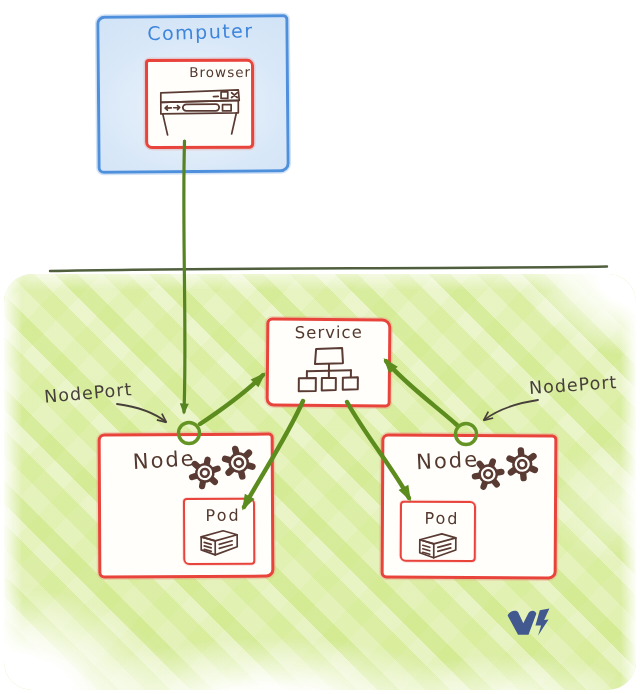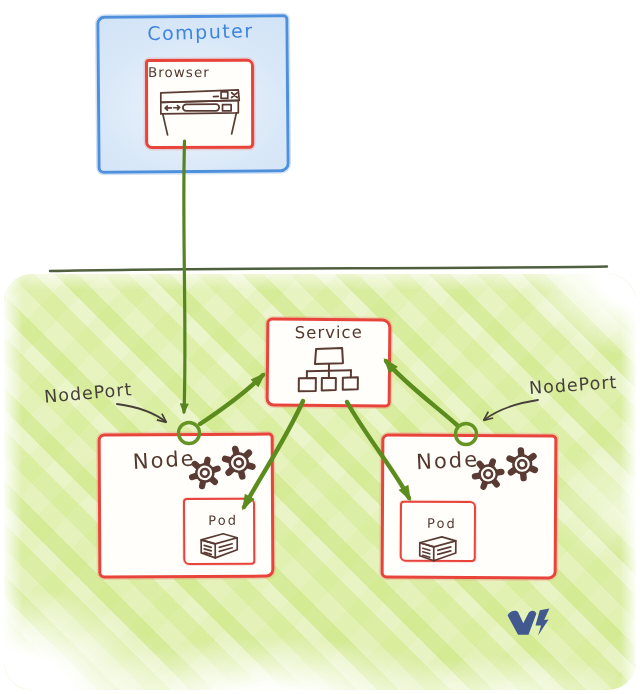--- a/index.html
+++ b/index.html
@@ -46,40 +46,40 @@
     transform:rotate(-0.5deg);
   }
   .computer-title{
     position:absolute;top:3px;left:0;width:100%;text-align:center;text-indent:16px;
     color:#3e85dc;font-size:19px;letter-spacing:1.5px;transform:rotate(-1.2deg);
   }
   .browser-box{
     left:45px;top:41px;width:103px;height:84px;border-width:3px;
     border-radius:4px 7px 5px 7px;transform:rotate(0.4deg);
   }
-  .browser-title{ text-align:left;font-size:13.5px;margin-top:2px;letter-spacing:1px; }
+  .browser-title{ text-align:right;font-size:13.5px;margin-top:2px;letter-spacing:1px; }
   .browser-icon{ position:absolute;left:7px;top:20px;width:88px;height:58px; }
 
   .service-box{
     left:266px;top:318px;width:119px;height:83px;border-radius:6px 9px 5px 8px;
     transform:rotate(0.5deg);
   }
   .service-title{ text-align:center;font-size:16.5px;margin-top:2px;letter-spacing:1px;transform:rotate(-1deg); }
   .hierarchy-icon{ position:absolute;left:27px;top:23px;width:66px;height:52px; }
 
   .node-box{ width:170px;height:139px;border-radius:7px 5px 8px 6px; }
   .node-left{ left:98px;top:433px;transform:rotate(-0.3deg); }
   .node-right{ left:381px;top:434px;transform:rotate(0.3deg); }
   .node-title{ position:absolute;left:32px;top:12px;font-size:21px;letter-spacing:2px;transform:rotate(-3deg); }
   .gears-icon{ position:absolute;right:4px;top:4px;width:86px;height:58px; }
 
   .pod-box{ border-width:2.8px;border-radius:4px 6px 4px 6px; box-shadow:0 0 0 1px rgba(240,140,130,0.25); }
   .pod-left{ left:82px;top:62px;width:68px;height:63px; }
   .pod-right{ left:16px;top:64px;width:72px;height:57px; }
-  .pod-title{ text-align:center;font-size:13px;margin-top:13px;letter-spacing:2px;padding-left:8px; }
+  .pod-title{ text-align:center;font-size:16px;margin-top:6px;letter-spacing:2px;padding-left:8px; }
   .pod-icon{ display:block;margin:2px auto 0;width:46px;height:32px; }
 
   .nodeport-label{
     position:absolute;font-size:17.5px;color:#47403a;letter-spacing:1px;white-space:nowrap;
   }
   .nodeport-left{ left:44px;top:383px;transform:rotate(-5deg); }
   .nodeport-right{ left:529px;top:375px;transform:rotate(-4deg); }
 
   .logo-icon{ position:absolute;left:505px;top:607px;width:47px;height:31px; }
 

